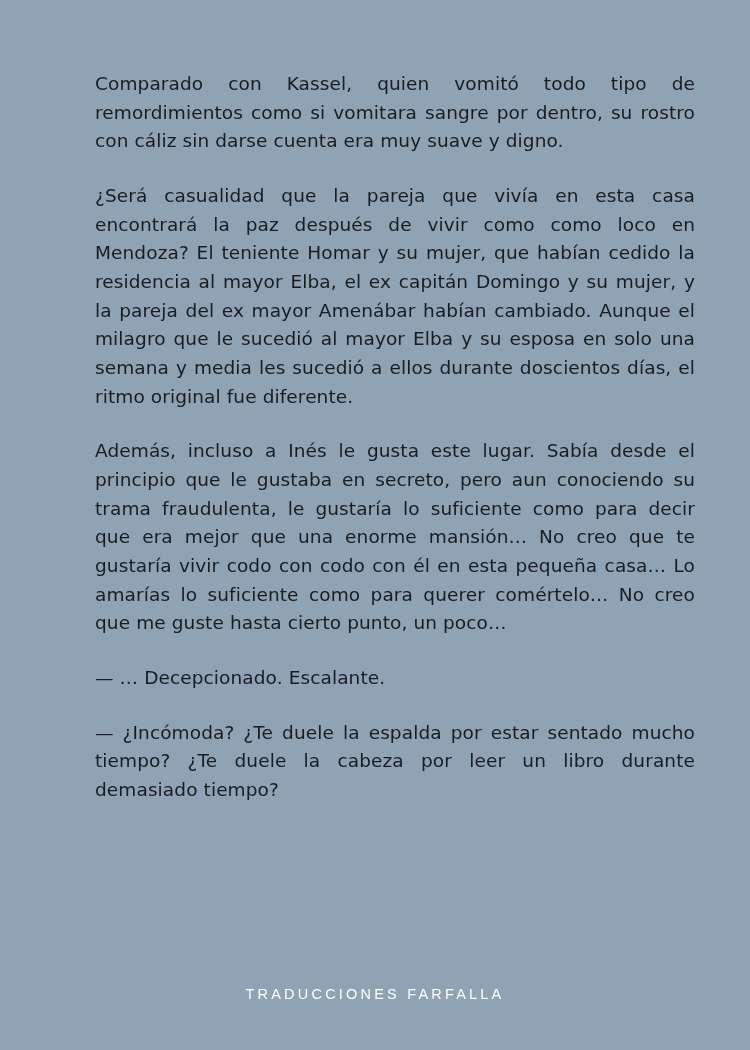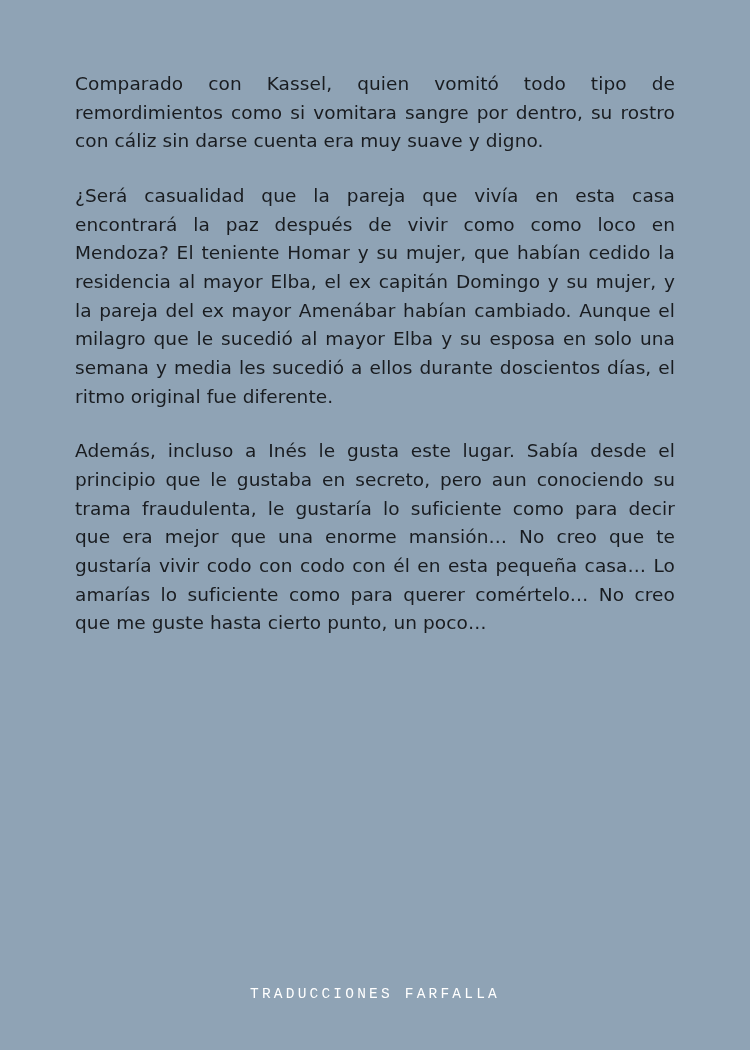--- a/index.html
+++ b/index.html
@@ -16,20 +16,21 @@
   }
   .page {
     position: relative;
     width: 750px;
     height: 1050px;
     box-sizing: border-box;
     padding: 70px 75px 0 75px;
   }
   .content {
     width: 600px;
+    margin-left: 20px;
   }
   p.para {
     margin: 0 0 26px 0;
     font-size: 18.5px;
     line-height: 1.55;
     text-align: justify;
     text-justify: inter-word;
     letter-spacing: 0.1px;
     color: #191c20;
   }
@@ -38,26 +39,28 @@
   }
   .footer {
     position: absolute;
     left: 0;
     right: 0;
     bottom: 48px;
     text-align: center;
     font-size: 14.5px;
     letter-spacing: 3.2px;
     color: #ffffff;
-    font-family: Liberation Mono, monospace;
+    font-family: Liberation Sans, sans-serif;
   }
 </style>
 </head>
 <body>
 
 <div class="page">
   <div class="content">
     <p class="para">Comparado con Kassel, quien vomitó todo tipo de remordimientos como si vomitara sangre por dentro, su rostro con cáliz sin darse cuenta era muy suave y digno.</p>
     <p class="para">¿Será casualidad que la pareja que vivía en esta casa encontrará la paz después de vivir como como loco en Mendoza? El teniente Homar y su mujer, que habían cedido la residencia al mayor Elba, el ex capitán Domingo y su mujer, y la pareja del ex mayor Amenábar habían cambiado. Aunque el milagro que le sucedió al mayor Elba y su esposa en solo una semana y media les sucedió a ellos durante doscientos días, el ritmo original fue diferente.</p>
     <p class="para">Además, incluso a Inés le gusta este lugar. Sabía desde el principio que le gustaba en secreto, pero aun conociendo su trama fraudulenta, le gustaría lo suficiente como para decir que era mejor que una enorme mansión… No creo que te gustaría vivir codo con codo con él en esta pequeña casa… Lo amarías lo suficiente como para querer comértelo… No creo que me guste hasta cierto punto, un poco…</p>
+    <p class="para">— … Decepcionado. Escalante.</p>
+    <p class="para">— ¿Incómoda? ¿Te duele la espalda por estar sentado mucho tiempo? ¿Te duele la cabeza por leer un libro durante demasiado tiempo?</p>
   </div>
   <div class="footer">TRADUCCIONES  FARFALLA</div>
 </div>
 
 </body></html>

